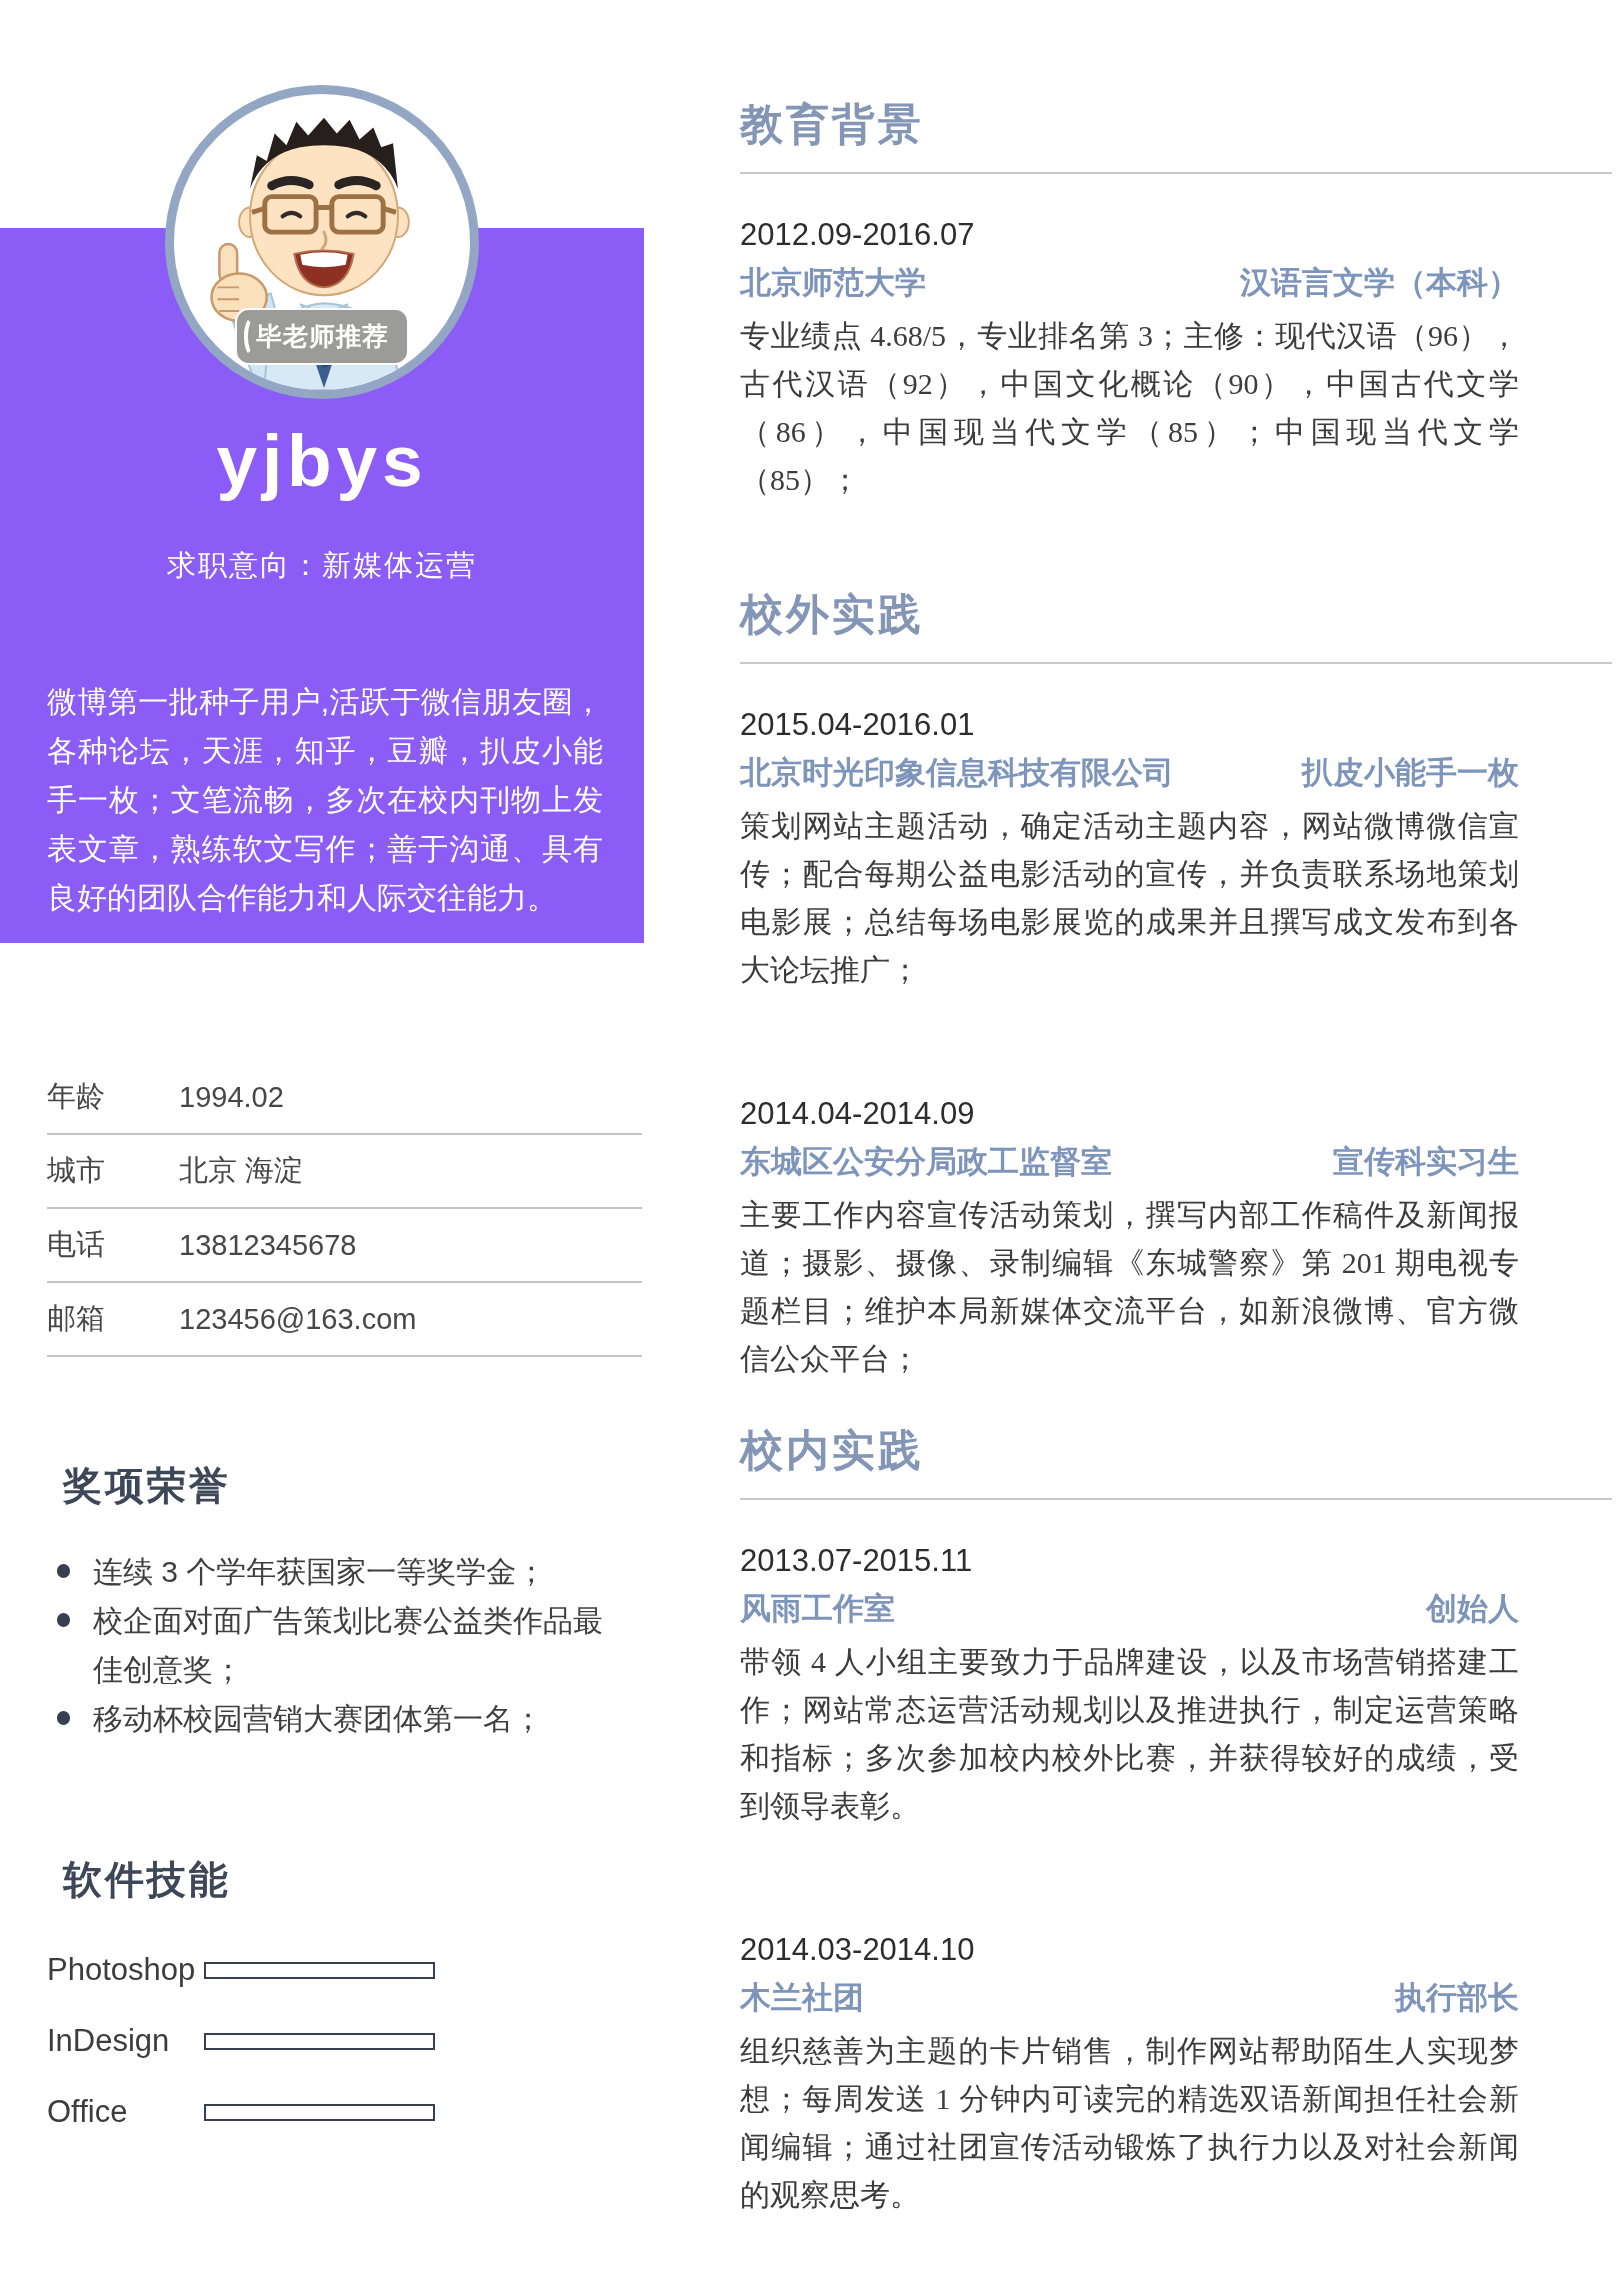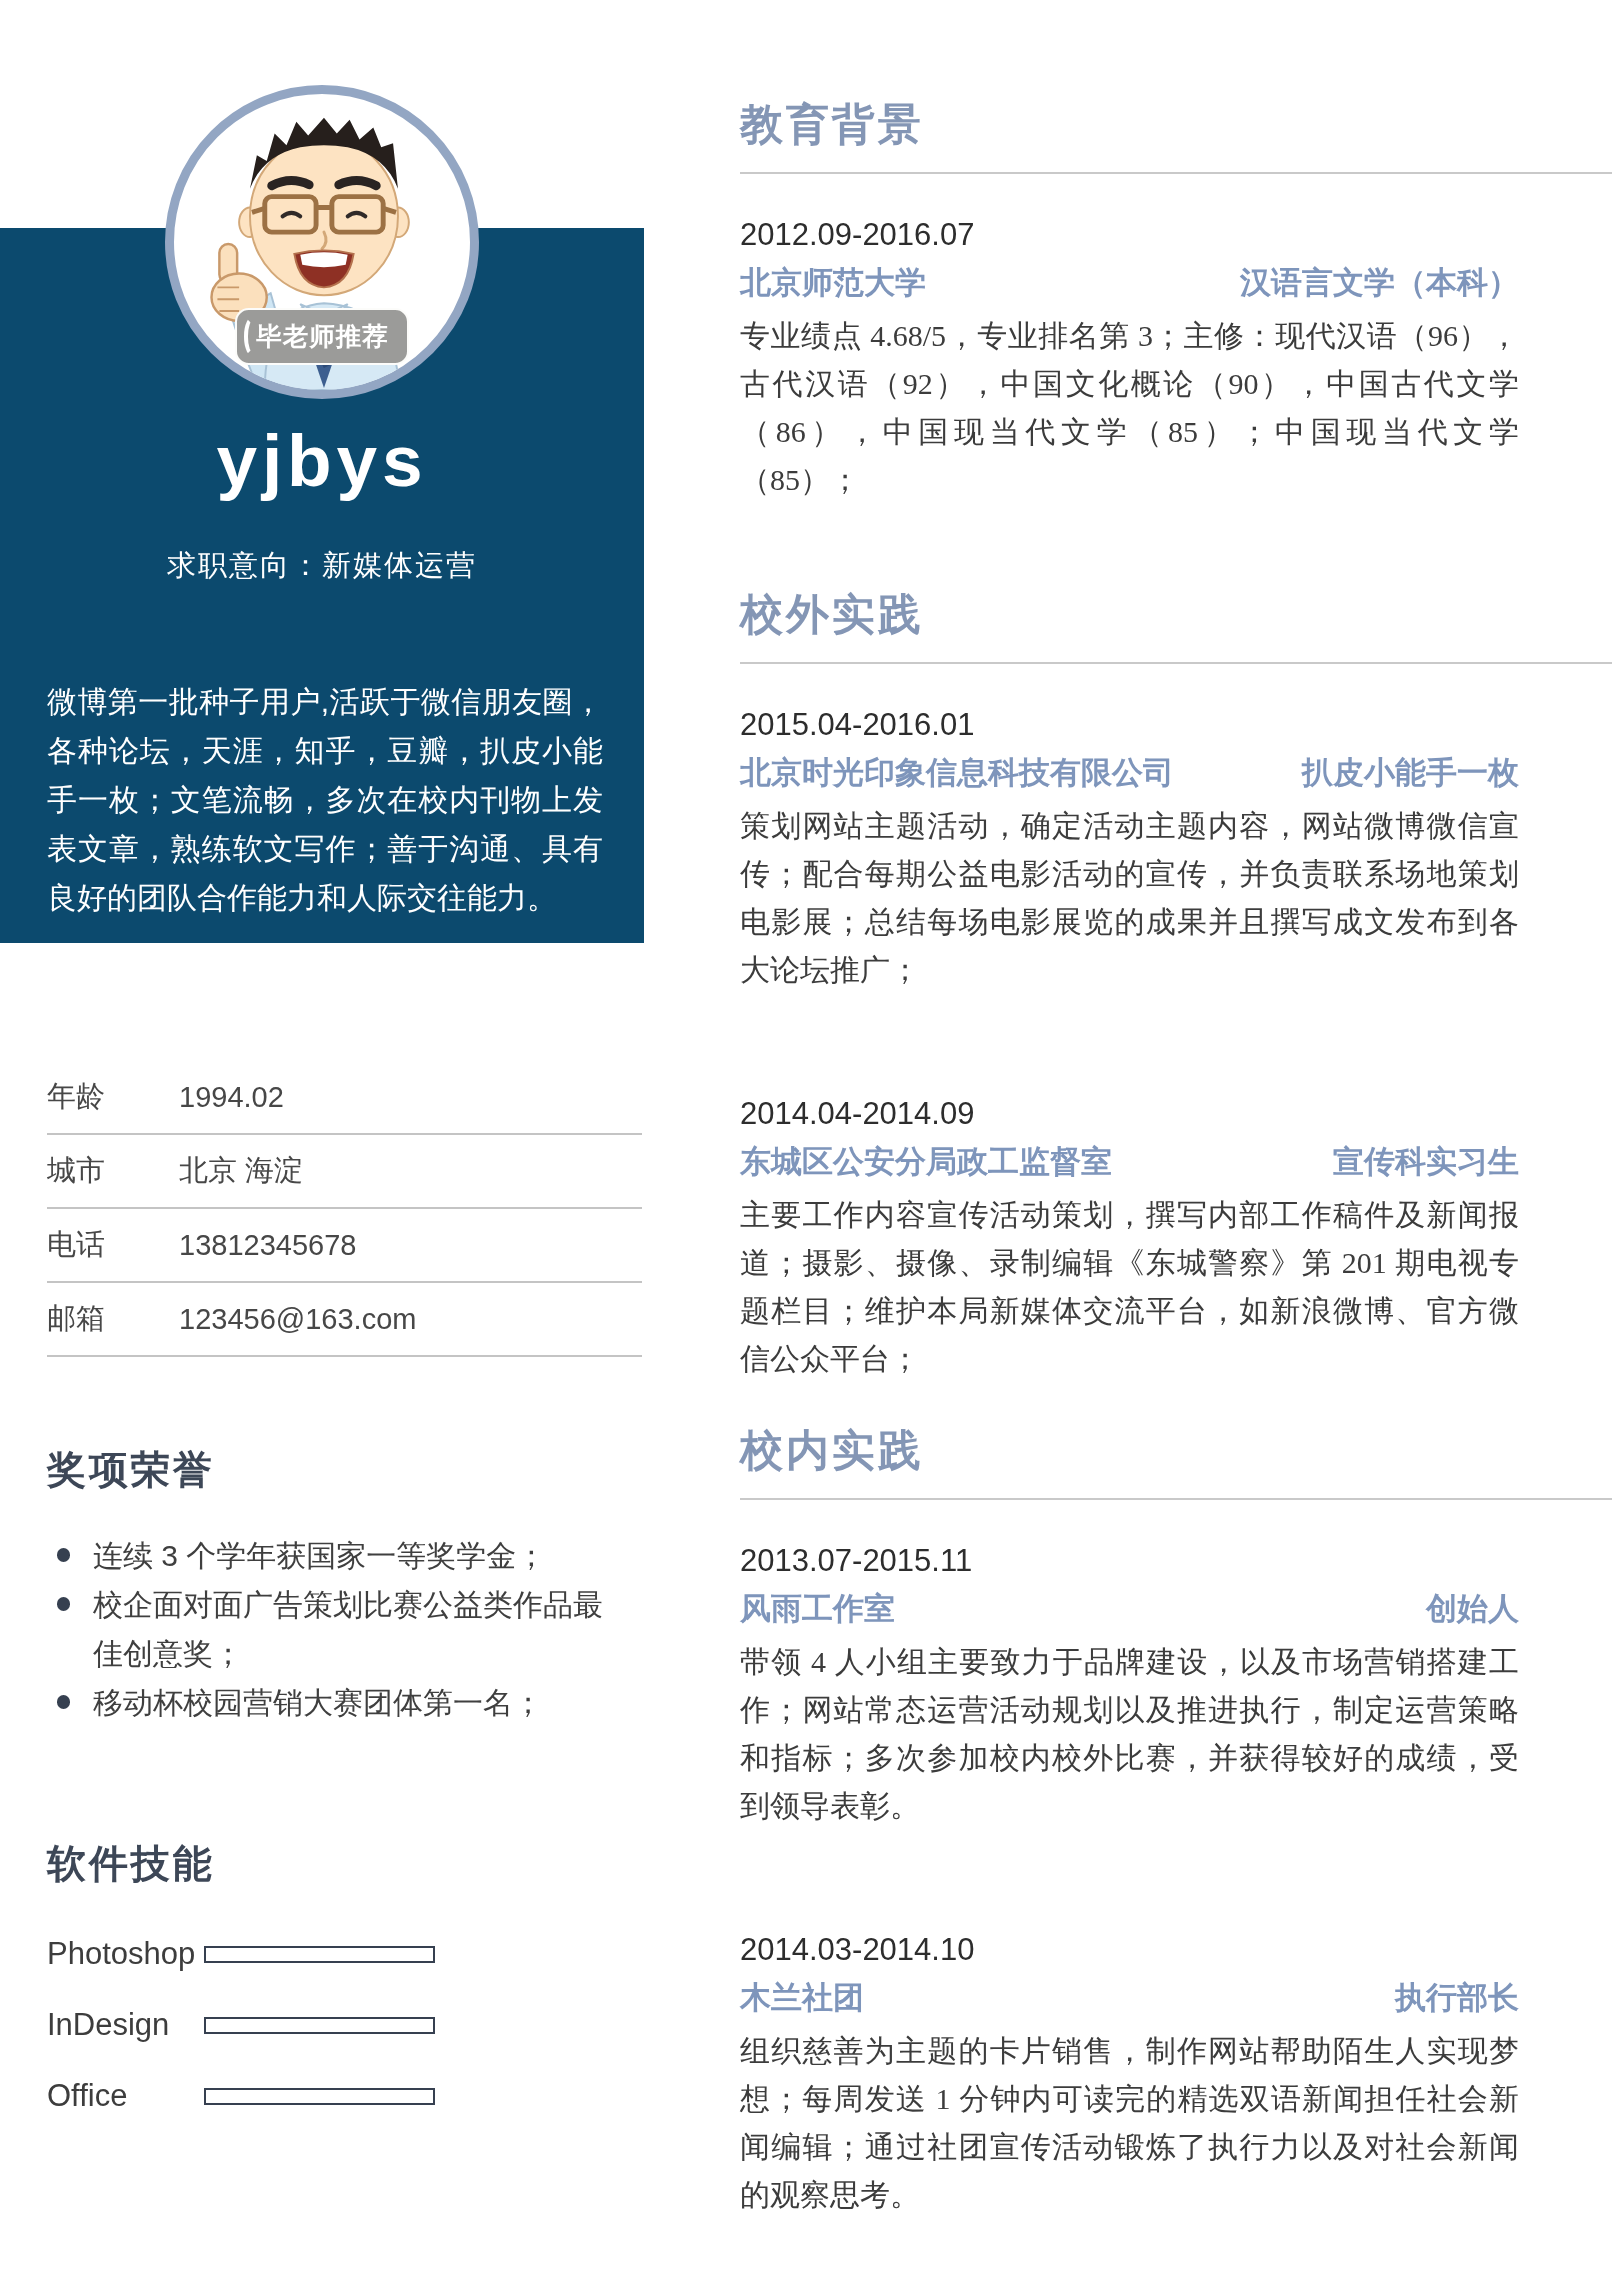--- a/index.html
+++ b/index.html
@@ -1,21 +1,21 @@
 <!DOCTYPE html>
 <html><head>
 <meta charset="utf-8">
 <style>
   html,body{margin:0;padding:0;background:#fff;}
   .page{
     position:relative;width:1621px;height:2293px;background:#ffffff;
     font-family:"Liberation Sans","DejaVu Sans",sans-serif;overflow:hidden;
   }
   
-  .dark-box{position:absolute;left:0;top:228px;width:644px;height:715px;background:#0c4a6e;z-index:1;}
+  .dark-box{position:absolute;left:0;top:228px;width:644px;height:715px;background:#8b5cf6;z-index:1;}
   .name{position:absolute;top:196px;left:0;width:100%;text-align:center;
         font-size:73px;font-weight:bold;color:#ffffff;letter-spacing:4.9px;line-height:1;}
   .intention{position:absolute;top:323px;left:0;width:100%;text-align:center;
         font-size:29px;color:#ffffff;letter-spacing:2px;line-height:1;}
   .summary{position:absolute;top:449px;left:47px;right:41px;font-size:30px;line-height:49px;
         color:#ffffff;text-align:justify;margin:0;}
   .avatar-wrap{position:absolute;left:165px;top:85px;width:314px;height:314px;z-index:3;}
   .avatar-circle{width:314px;height:314px;box-sizing:border-box;border-radius:50%;
         background:#ffffff;border:9.8px solid #93a6c3;overflow:hidden;}
   .avatar-circle svg{display:block;width:100%;height:100%;}
@@ -23,21 +23,21 @@
         width:174px;height:57px;background:#9b9b99;border:2px solid #fcfcfa;border-radius:13.7px;
         display:flex;align-items:center;justify-content:center;box-sizing:border-box;}
   .badge-arc{position:absolute;left:6.9px;top:5.9px;width:19.6px;height:41px;box-sizing:border-box;
         border:4.9px solid transparent;border-left:4.9px solid #ffffff;border-radius:50%;}
   .badge-text{color:#ffffff;font-size:25.5px;font-weight:bold;letter-spacing:1px;padding-left:1px;white-space:nowrap;}
   .info-table{position:absolute;left:47px;top:1061px;width:595px;}
   .info-row{height:72px;border-bottom:2px solid #c4c4c4;display:flex;align-items:center;
         font-size:29px;color:#474747;}
   .info-label{width:132px;flex:0 0 132px;}
   .l-section{position:absolute;left:47px;}
-  .l-title{margin:0;font-size:39px;font-weight:bold;color:#3d4757;letter-spacing:2.9px;line-height:1.1;}
+  .l-title{margin:16px;font-size:39px;font-weight:bold;color:#3d4757;letter-spacing:2.9px;line-height:1.1;}
   .awards{top:1449px;width:578px;}
   .award-list{margin-top:39px;}
   .award-item{position:relative;padding-left:46px;font-size:30px;line-height:49px;color:#3f3f3f;}
   .bullet-dot{position:absolute;left:9.8px;top:17.6px;width:13.7px;height:13.7px;border-radius:50%;background:#364050;}
   .skills{top:1843px;width:595px;}
   .skill-list{margin-top:33px;}
   .skill-row{display:flex;align-items:center;height:71px;}
   .skill-name{width:157px;flex:0 0 157px;font-size:31px;color:#3d3d3d;}
   .skill-bar{width:227px;height:12.7px;border:2px solid #364050;background:#ffffff;}
   .skill-fill{height:100%;background:#364050;}

